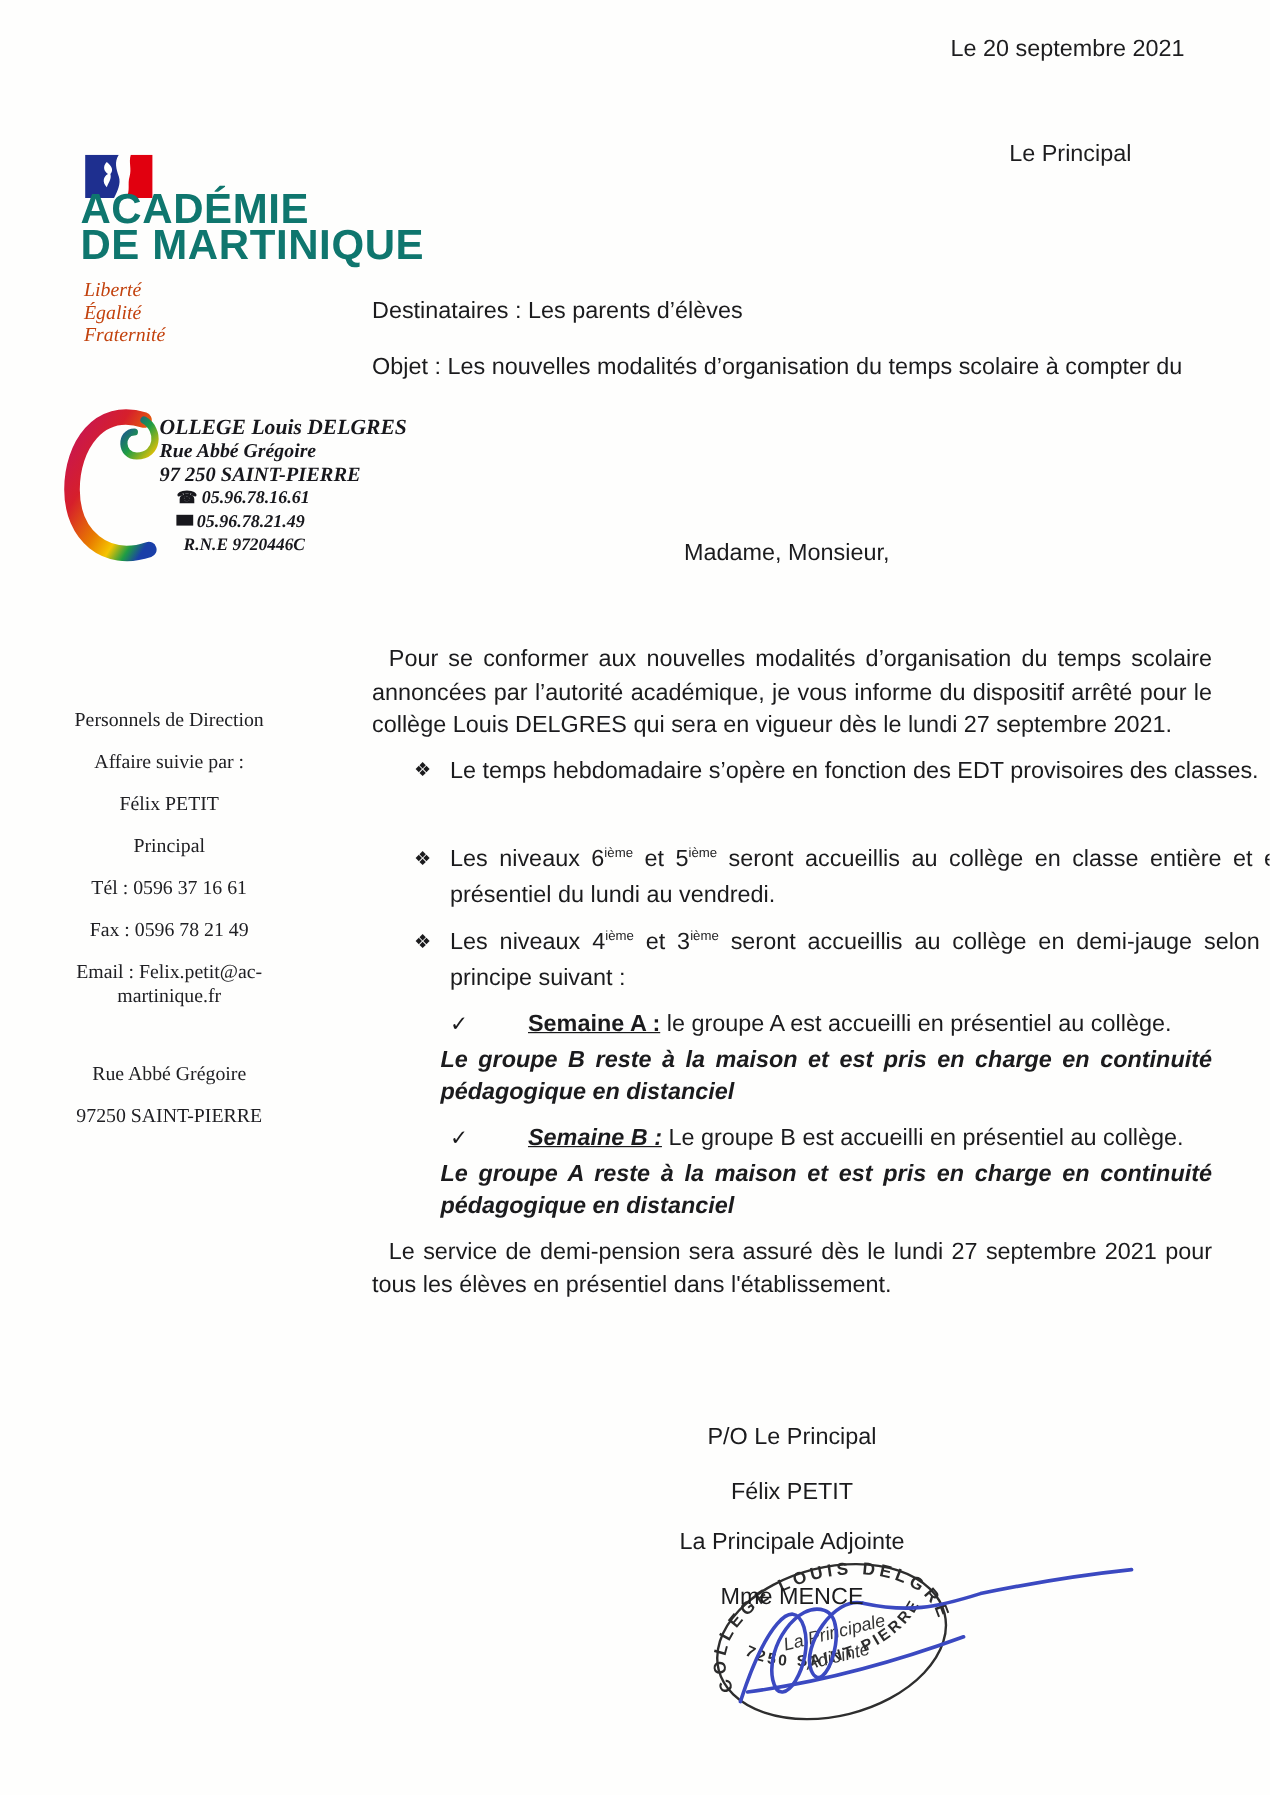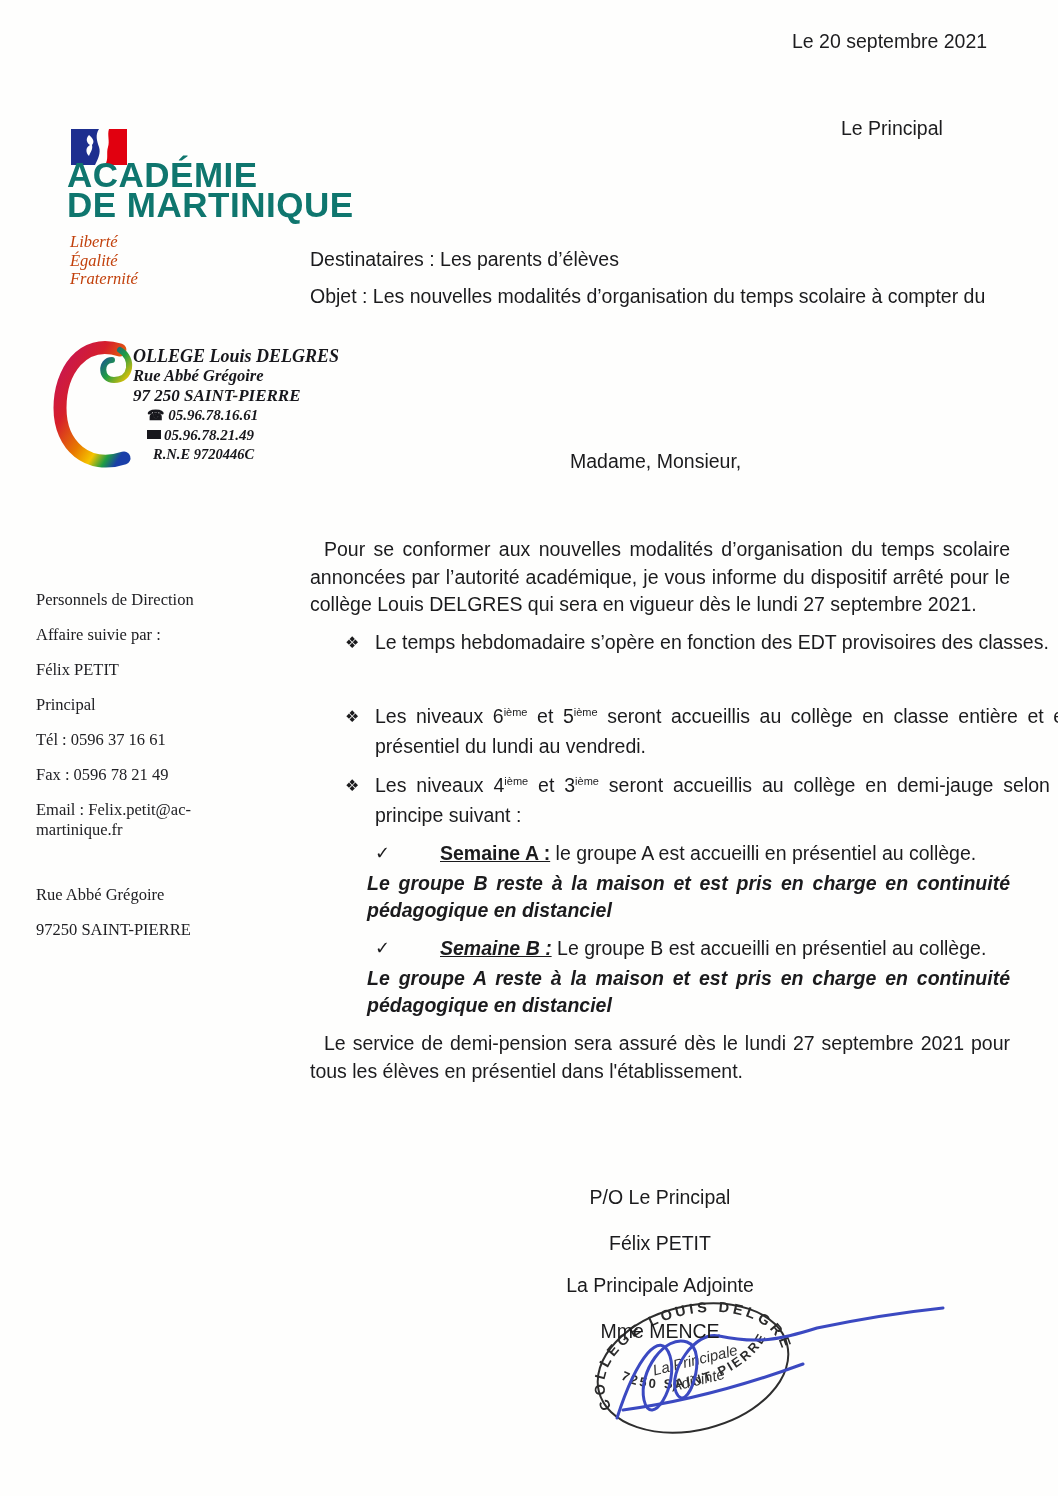--- a/index.html
+++ b/index.html
@@ -31,28 +31,28 @@
   .college-text .ccity{font-size:17px;line-height:20px;}
   .college-text .cnum{font-size:15px;line-height:19.5px;padding-left:14px;}
   .college-text .crne{font-size:14.5px;line-height:19.5px;padding-left:20px;}
   .phone-glyph{font-style:normal;font-size:14px;}
   .fax-glyph{display:inline-block;width:14px;height:9px;background:#17171c;
     margin-right:3px;position:relative;top:-1px;}
 
   
   .sidebar{left:36px;top:590px;width:210px;
     font-family:"Liberation Serif",serif;font-size:16.5px;color:#202024;}
-  .sidebar .sline{line-height:20px;margin-bottom:15px;}
+  .sidebar .sline{line-height:20px;margin-bottom:15px;text-align:center;}
   .sidebar .addr-gap{margin-top:45px;}
 
   
   .main{left:310px;top:0;width:700px;font-size:19.5px;color:#1b1b1d;}
   .main .block{position:absolute;width:700px;}
   .recipients{top:248px;}
-  .subject{top:283px;line-height:27px;}
+  .subject{top:293px;line-height:27px;}
   .salutation{top:450px;left:260px;width:440px;}
   .intro{top:536px;line-height:27.5px;text-align:justify;text-indent:14px;}
 
   .bullet{padding-left:65px;line-height:30px;text-align:justify;position:relative;}
   .bullet .marker{position:absolute;left:35px;top:1px;font-size:16px;}
   .b1{top:627px;}
   .b2{top:701px;}
   .b3{top:770px;}
   sup{font-size:11px;line-height:0;}
 

